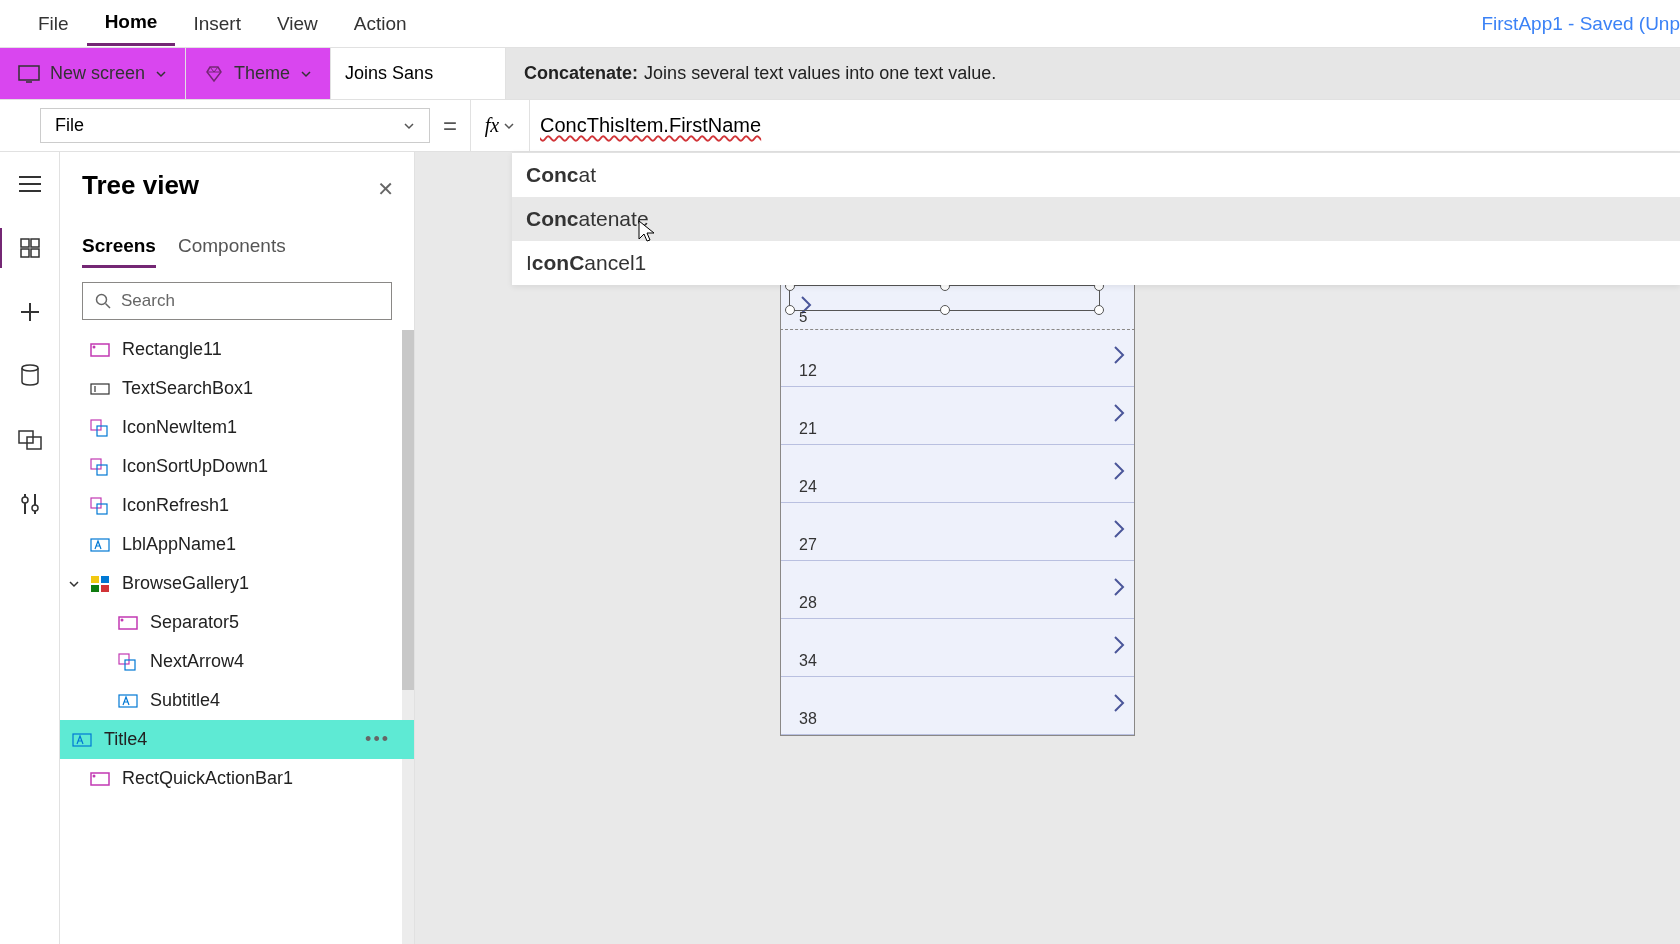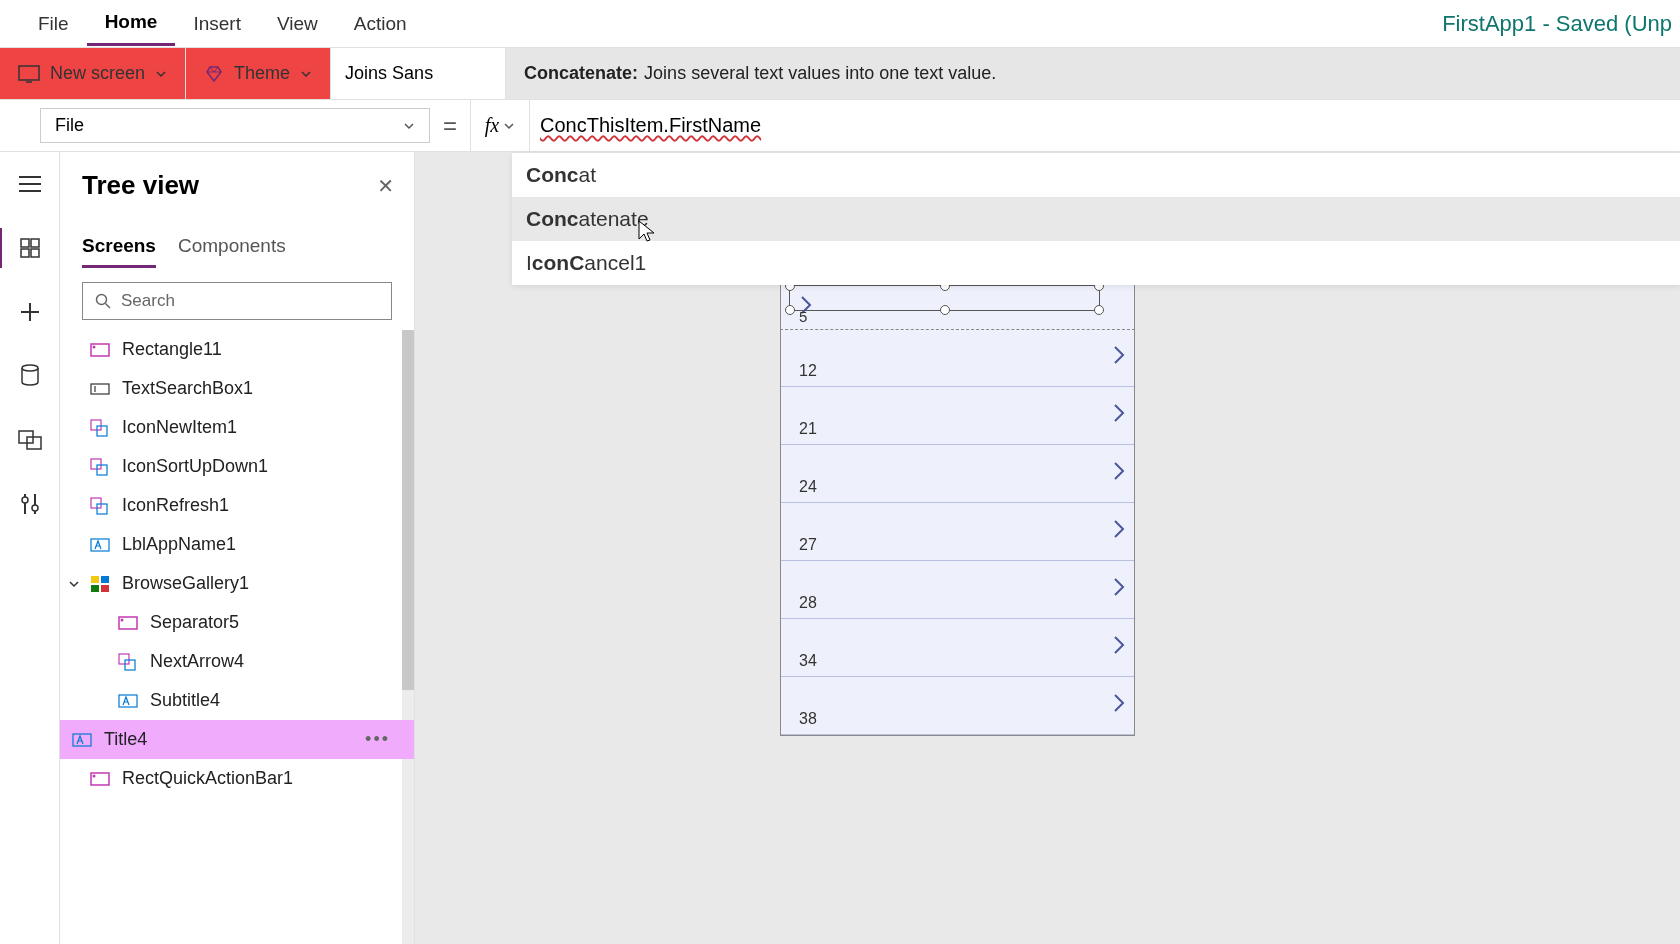--- a/index.html
+++ b/index.html
@@ -2,24 +2,24 @@
 <html><head>
 <meta charset="utf-8">
 <style>
 * { box-sizing: border-box; margin: 0; padding: 0; font-family: "Segoe UI", Arial, sans-serif; }
 html, body { width: 1680px; height: 944px; background: #f5f5f5; overflow: hidden; }
 
 
 .menubar { height: 48px; display: flex; align-items: center; padding: 0 20px; background: #fff; border-bottom: 1px solid #e1e1e1; position: relative; }
 .menubar .menu-item { padding: 10px 18px; font-size: 19px; color: #333; cursor: pointer; }
 .menubar .menu-item.active { border-bottom: 3px solid #742774; color: #000; font-weight: 600; }
-.app-title { position: absolute; right: 0; top: 0; height: 48px; display: flex; align-items: center; padding-right: 8px; font-size: 22px; color: #0f766e; }
-
-
-.toolbar { height: 52px; display: flex; align-items: center; background: #ef4444; border-bottom: 1px solid #e1e1e1; }
+.app-title { position: absolute; right: 0; top: 0; height: 48px; display: flex; align-items: center; padding-right: 0; font-size: 19px; color: #3b82f6; }
+
+
+.toolbar { height: 52px; display: flex; align-items: center; background: #d946ef; border-bottom: 1px solid #e1e1e1; }
 .toolbar .btn { display: flex; align-items: center; gap: 10px; padding: 0 18px; height: 100%; font-size: 18px; color: #333; border-right: 1px solid #e1e1e1; cursor: pointer; }
 .toolbar .font-box { width: 175px; padding: 0 14px; height: 100%; display: flex; align-items: center; font-size: 18px; background: #fff; border-right: 1px solid #e1e1e1; }
 .tooltip-strip { flex: 1; height: 100%; background: #e6e6e6; display: flex; align-items: center; padding: 0 18px; font-size: 18px; color: #222; }
 .tooltip-strip b { font-weight: 700; margin-right: 6px; }
 
 
 .formula-row { height: 52px; display: flex; align-items: stretch; background: #fff; border-bottom: 1px solid #e1e1e1; }
 .prop-select { width: 390px; margin: 8px 0 8px 40px; border: 1px solid #ccc; display: flex; align-items: center; padding: 0 14px; font-size: 18px; background: #fff; justify-content: space-between; }
 .eq-sign { width: 40px; display: flex; align-items: center; justify-content: center; font-size: 24px; color: #555; }
 .fx-btn { width: 60px; display: flex; align-items: center; justify-content: center; gap: 4px; border-left: 1px solid #e1e1e1; border-right: 1px solid #e1e1e1; }
@@ -37,35 +37,35 @@
 .body { display: flex; height: calc(944px - 48px - 52px - 52px); }
 
 
 .rail { width: 60px; background: #fff; border-right: 1px solid #e1e1e1; display: flex; flex-direction: column; align-items: center; padding-top: 18px; gap: 36px; }
 .rail .rail-btn { width: 28px; height: 28px; display: flex; align-items: center; justify-content: center; color: #333; }
 .rail .rail-btn.active { position: relative; }
 .rail .rail-btn.active::before { content: ""; position: absolute; left: -18px; top: -6px; bottom: -6px; width: 4px; background: #742774; }
 
 
 .panel { width: 355px; background: #fff; border-right: 1px solid #e1e1e1; display: flex; flex-direction: column; position: relative; }
-.panel-header { display: flex; align-items: center; justify-content: space-between; padding: 18px 20px 8px 22px; }
+.panel-header { display: flex; align-items: flex-end; justify-content: space-between; padding: 18px 20px 8px 22px; }
 .panel-header h2 { font-size: 26px; font-weight: 600; }
 .panel-header .close { font-size: 20px; color: #666; cursor: pointer; }
 .panel-tabs { display: flex; gap: 22px; padding: 6px 22px 0 22px; font-size: 19px; margin-top: 20px; }
 .panel-tabs .tab { padding-bottom: 8px; color: #555; cursor: pointer; }
 .panel-tabs .tab.active { color: #000; font-weight: 600; border-bottom: 3px solid #742774; }
 .search-wrap { padding: 14px 22px 10px 22px; }
 .search-box { display: flex; align-items: center; gap: 10px; border: 1px solid #8a8886; padding: 8px 12px; font-size: 17px; color: #666; }
 
 .tree { flex: 1; overflow-y: auto; padding-bottom: 10px; position: relative; }
 .tree-scrollbar { position: absolute; right: 0; top: 0; width: 12px; height: 640px; background: #ececec; }
 .tree-thumb { position: absolute; right: 0; top: 0; width: 12px; height: 360px; background: #c8c8c8; }
 .tree-item { display: flex; align-items: center; gap: 12px; padding: 9px 12px 9px 30px; font-size: 18px; color: #222; cursor: pointer; position: relative; }
 .tree-item.child { padding-left: 58px; }
-.tree-item.selected { background: #f0abfc; padding-left: 12px; }
+.tree-item.selected { background: #5eead4; padding-left: 12px; }
 .tree-item .more { margin-left: auto; color: #666; letter-spacing: 2px; padding-right: 12px; }
 .tree-item .caret { position: absolute; left: 8px; }
 .tree-icon { width: 20px; height: 20px; display: inline-flex; align-items: center; justify-content: center; }
 
 
 .canvas { flex: 1; background: #e9e9e9; position: relative; }
 .gallery { position: absolute; left: 365px; top: 128px; width: 355px; background: #eef1fb; border: 1px solid #8a8886; }
 .gallery-row { height: 58px; border-bottom: 1px solid #b9c0e0; display: flex; align-items: flex-end; justify-content: space-between; padding: 0 8px 6px 18px; font-size: 16px; color: #333; position: relative; }
 .gallery-row .chev { align-self: center; }
 .gallery-row.first { border: 1px dashed #8a8886; margin: -1px; padding-bottom: 0; align-items: center; height: 50px; }

